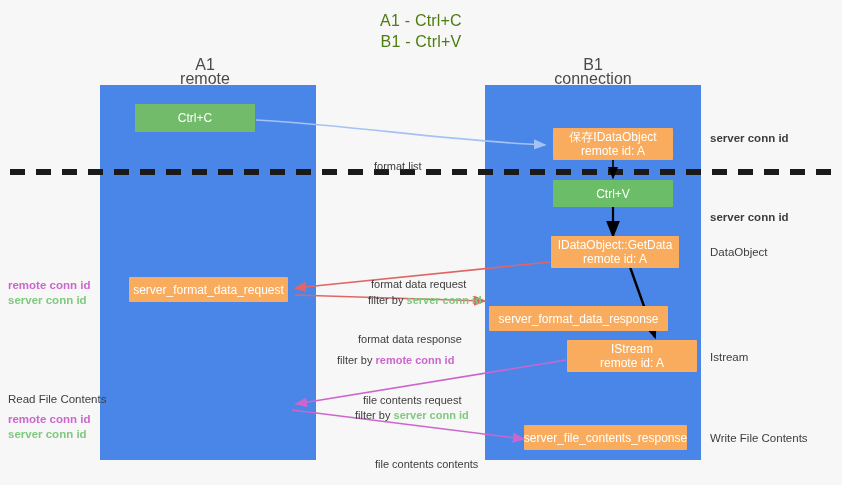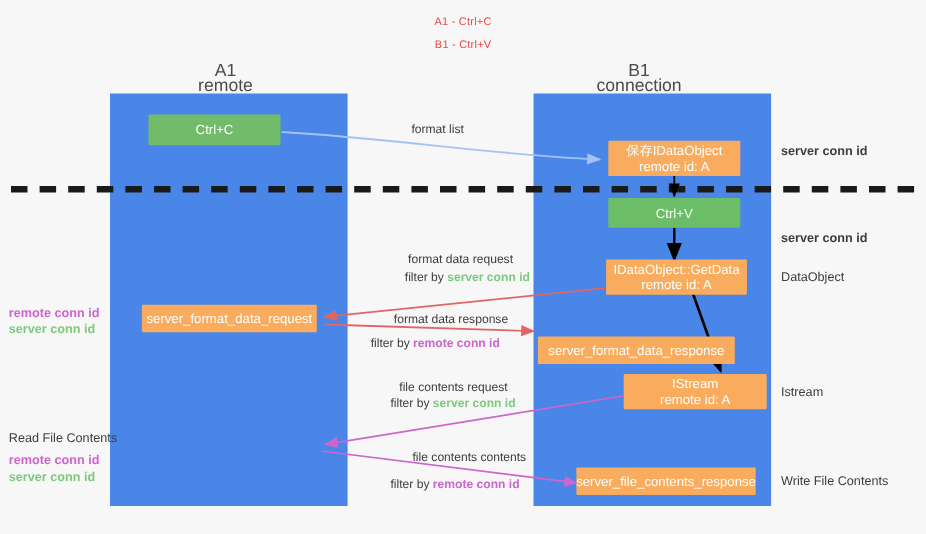--- a/index.html
+++ b/index.html
@@ -14,22 +14,22 @@
     height: 485px;
     background: #f7f7f7;
     overflow: hidden;
   }
 
   
   .title {
     position: absolute;
     left: 0; right: 0;
     text-align: center;
-    color: #ef4444;
-    font-size: 10px;
+    color: #4d7c0f;
+    font-size: 16px;
     line-height: 20px;
     letter-spacing: .2px;
   }
   .title.l1 { top: 11px; }
   .title.l2 { top: 32px; }
 
   
   .lane-head {
     position: absolute;
     text-align: center;
@@ -83,20 +83,21 @@
   .c-server-plain { color: #7fc97f; }
   .c-remote-plain { color: #cc66cc; }
 
   
   .edge-label {
     position: absolute;
     font-size: 11px;
     line-height: 15px;
     color: #3d3d3d;
     white-space: nowrap;
+    margin-top: 48px;
   }
 
   
   .right-label {
     position: absolute;
     font-size: 11.5px;
     line-height: 15px;
     color: #3d3d3d;
     white-space: nowrap;
   }
@@ -114,21 +115,21 @@
 
 <div id="canvas">
 
   <div class="title l1">A1 - Ctrl+C</div>
   <div class="title l2">B1 - Ctrl+V</div>
 
   <div class="lane-head" style="left:140px; top:58px; width:130px;">
     <span class="lh-main">A1</span>
     <span class="lh-sub">remote</span>
   </div>
-  <div class="lane-head" style="left:516px; top:58px; width:130px;">
+  <div class="lane-head" style="left:528px; top:58px; width:130px;">
     <span class="lh-main">B1</span>
     <span class="lh-sub">connection</span>
   </div>
 
   <div class="lane" id="lane-a1"></div>
   <div class="lane" id="lane-b1"></div>
 
   <svg id="wires">
     <defs>
       <marker id="ah-blue" markerWidth="9" markerHeight="9" refX="7" refY="3.2" orient="auto">

